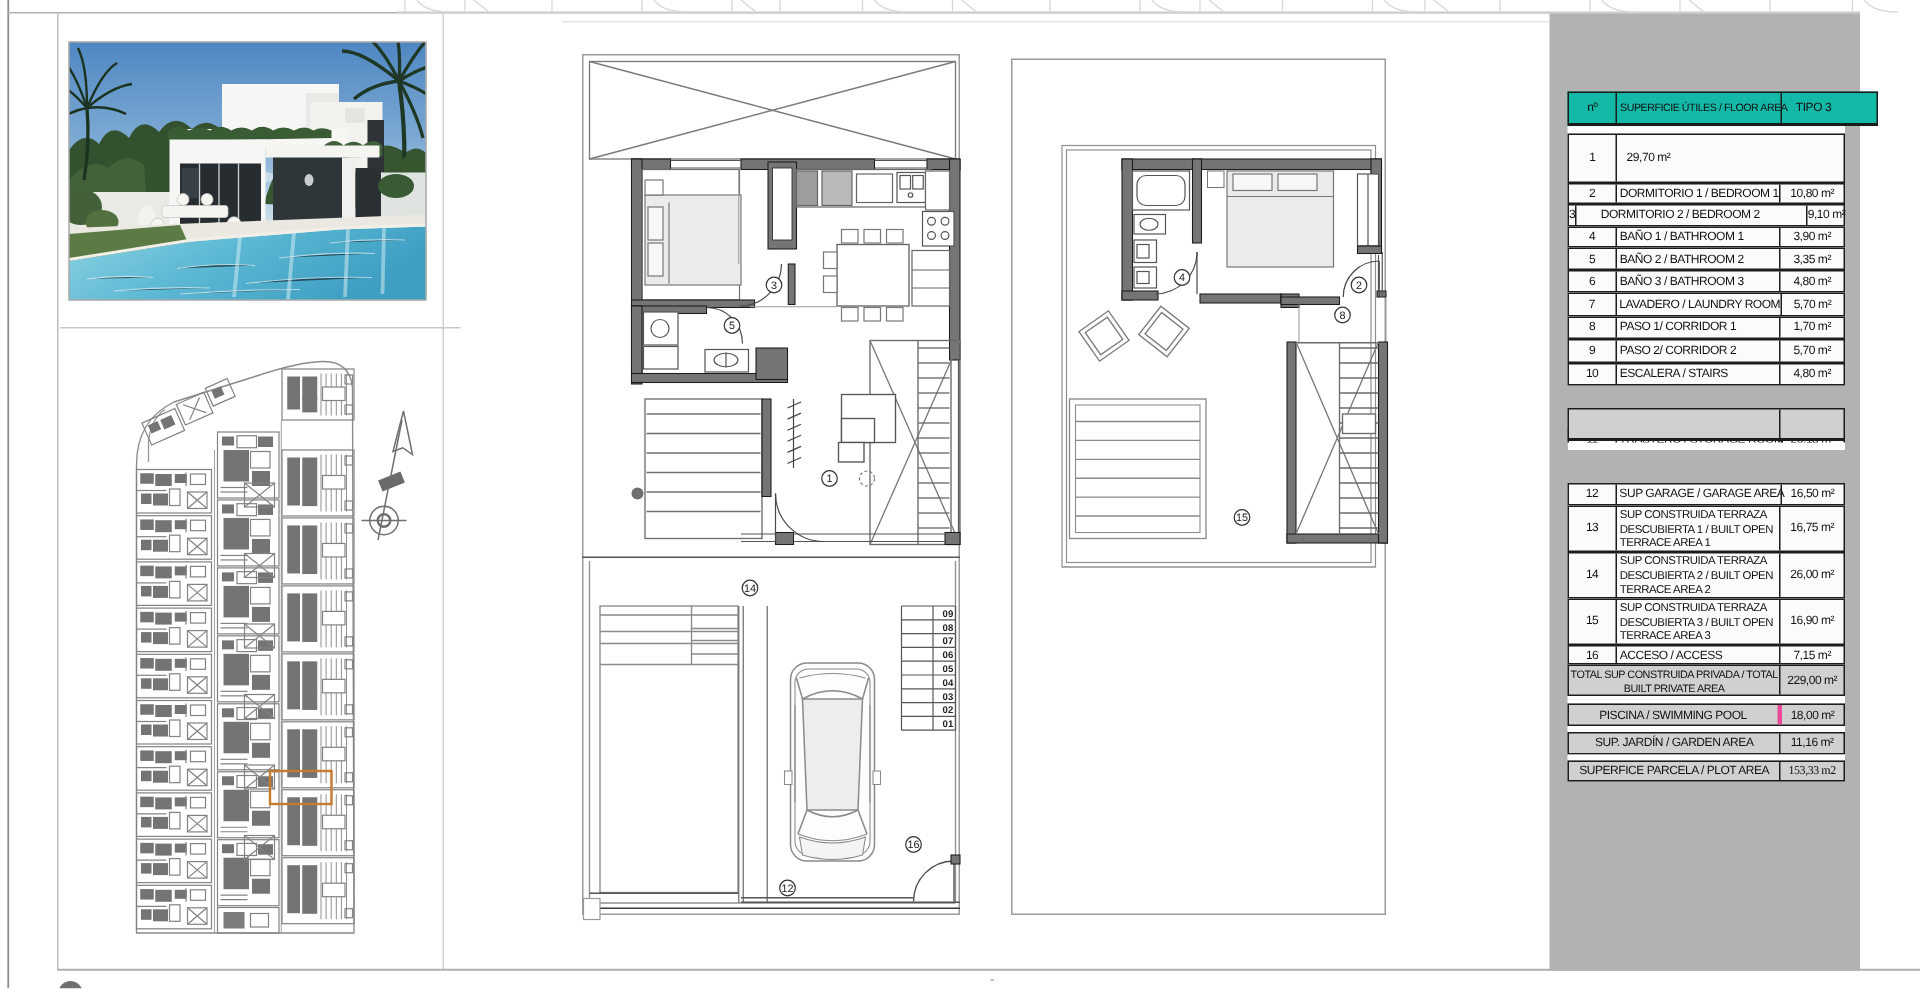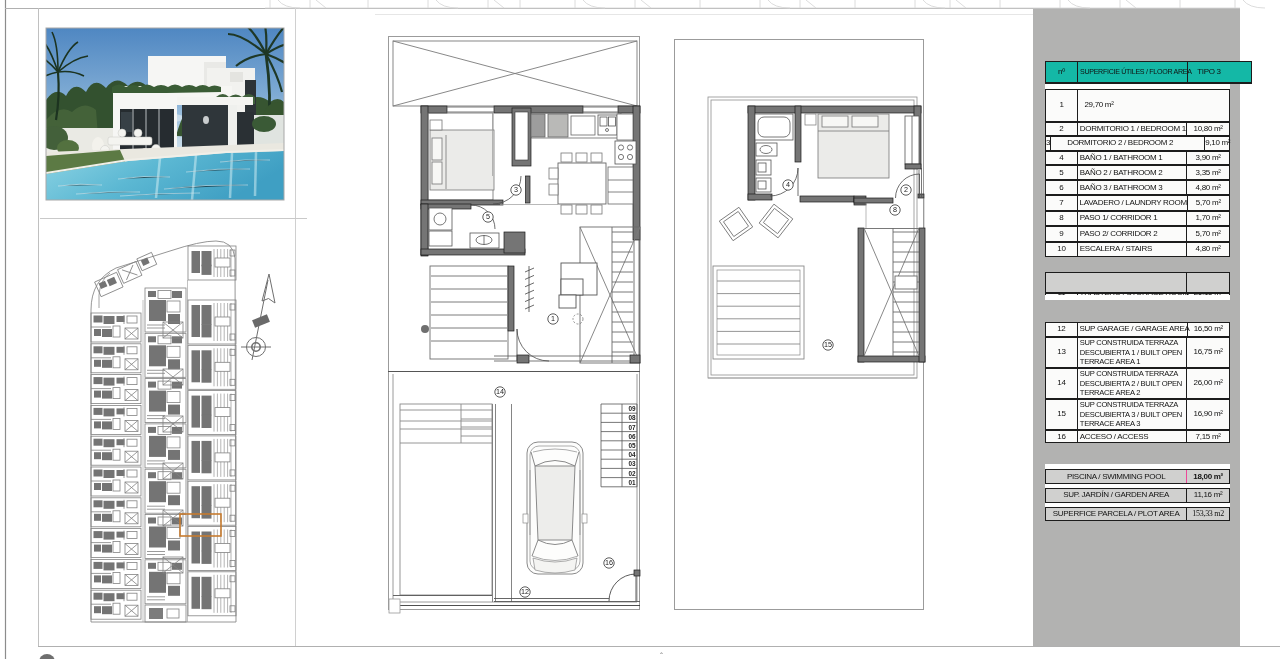--- a/index.html
+++ b/index.html
@@ -1024,24 +1024,28 @@
       <div style="position:absolute;left:0;top:337.9px;width:185px;height:31px;background:#fbfbfa;border:1px solid #1c1c1c;border-top:1px solid #1c1c1c;border-bottom:1px solid #1c1c1c;display:flex;box-sizing:border-box;">
         <div style="width:31px;display:flex;align-items:center;justify-content:center;">15</div>
         <div style="width:110px;border-left:1px solid #1c1c1c;display:flex;align-items:center;padding-left:2px;box-sizing:border-box;white-space:nowrap;font-size:7.6px;">SUP CONSTRUIDA TERRAZA<br>DESCUBIERTA 3 / BUILT OPEN<br>TERRACE AREA 3</div>
         <div style="width:42px;border-left:1px solid #1c1c1c;display:flex;align-items:center;justify-content:center;white-space:nowrap;">16,90 m²</div>
       </div>
       <div style="position:absolute;left:0;top:368.9px;width:185px;height:13.4px;background:#fbfbfa;border:1px solid #1c1c1c;border-top:1px solid #1c1c1c;border-bottom:1px solid #1c1c1c;display:flex;box-sizing:border-box;">
         <div style="width:31px;display:flex;align-items:center;justify-content:center;">16</div>
         <div style="width:110px;border-left:1px solid #1c1c1c;display:flex;align-items:center;padding-left:2px;box-sizing:border-box;white-space:nowrap;">ACCESO / ACCESS</div>
         <div style="width:42px;border-left:1px solid #1c1c1c;display:flex;align-items:center;justify-content:center;white-space:nowrap;">7,15 m²</div>
       </div>
+      <div style="position:absolute;left:0;top:382.3px;width:185px;height:21px;background:#d0d0cf;border:1px solid #1c1c1c;border-top:1px solid #1c1c1c;border-bottom:1px solid #1c1c1c;display:flex;box-sizing:border-box;">
+        <div style="width:141px;display:flex;align-items:center;justify-content:center;text-align:center;font-size:7.2px;">TOTAL SUP CONSTRUIDA PRIVADA / TOTAL<br>BUILT PRIVATE AREA</div>
+        <div style="width:42px;border-left:1px solid #1c1c1c;display:flex;align-items:center;justify-content:center;white-space:nowrap;">229,00 m²</div>
+      </div>
       <div style="position:absolute;left:0;top:403.3px;width:185px;height:5px;background:#ffffff;"></div>
       <div style="position:absolute;left:0;top:408.3px;width:185px;height:14.6px;background:#d0d0cf;border:1px solid #1c1c1c;border-top:1.8px solid #1c1c1c;border-bottom:1px solid #1c1c1c;display:flex;box-sizing:border-box;">
         <div style="width:141px;display:flex;align-items:center;justify-content:center;text-align:center;">PISCINA / SWIMMING POOL</div>
-        <div style="width:42px;border-left:1px solid #ec4899;display:flex;align-items:center;justify-content:center;white-space:nowrap;font-weight:bold;">18,00 m²</div>
+        <div style="width:42px;border-left:3px solid #ec4899;display:flex;align-items:center;justify-content:center;white-space:nowrap;">18,00 m²</div>
       </div>
       <div style="position:absolute;left:0;top:422.9px;width:185px;height:4px;background:#ffffff;"></div>
       <div style="position:absolute;left:0;top:426.9px;width:185px;height:15.2px;background:#d0d0cf;border:1px solid #1c1c1c;border-top:1.8px solid #1c1c1c;border-bottom:1px solid #1c1c1c;display:flex;box-sizing:border-box;">
         <div style="width:141px;display:flex;align-items:center;justify-content:center;text-align:center;">SUP. JARDÍN / GARDEN AREA</div>
         <div style="width:42px;border-left:1px solid #1c1c1c;display:flex;align-items:center;justify-content:center;white-space:nowrap;">11,16 m²</div>
       </div>
       <div style="position:absolute;left:0;top:442.1px;width:185px;height:3.5px;background:#ffffff;"></div>
       <div style="position:absolute;left:0;top:445.6px;width:185px;height:14px;background:#d0d0cf;border:1px solid #1c1c1c;border-top:1.8px solid #1c1c1c;border-bottom:1px solid #1c1c1c;display:flex;box-sizing:border-box;">
         <div style="width:141px;display:flex;align-items:center;justify-content:center;text-align:center;">SUPERFICE PARCELA / PLOT AREA</div>
         <div style="width:42px;border-left:1px solid #1c1c1c;display:flex;align-items:center;justify-content:center;white-space:nowrap;font-family:Liberation Serif, serif;">153,33 m2</div>

